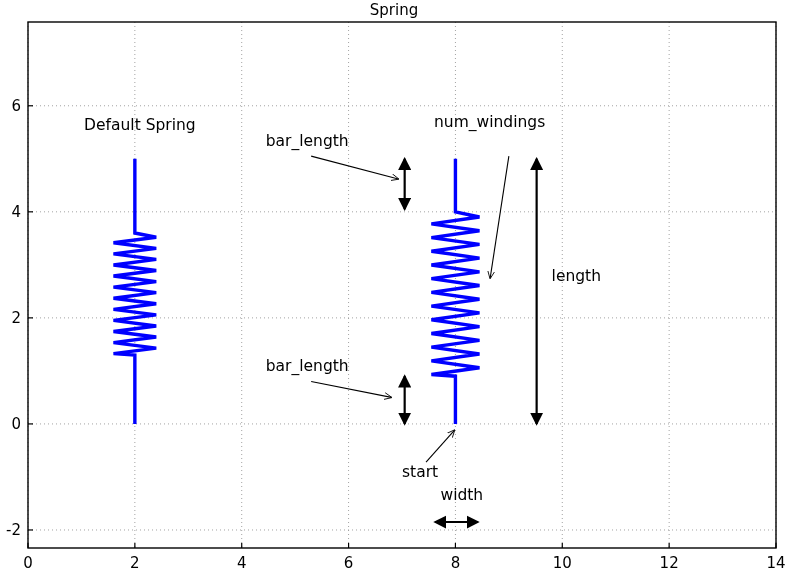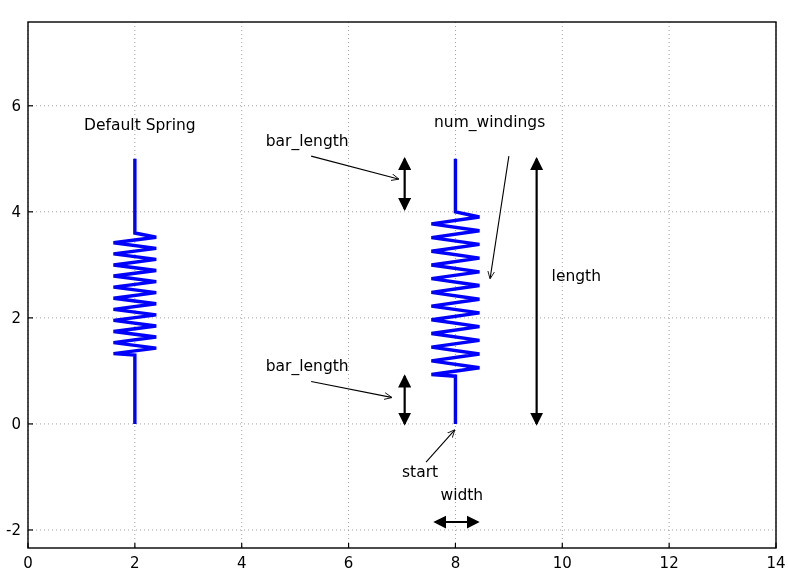--- a/index.html
+++ b/index.html
@@ -7,20 +7,21 @@
   #fig{position:relative;width:788px;height:577px;background:#ffffff;}
   #title{position:absolute;left:0;top:1px;width:788px;text-align:center;font-size:15px;color:#000;}
   svg{position:absolute;left:0;top:0;}
   .ticklbl{font-size:15px;fill:#000;font-family:"DejaVu Sans",sans-serif;}
   .annlbl{font-size:15.5px;fill:#000;font-family:"DejaVu Sans",sans-serif;}
 </style>
 </head>
 <body>
 
 <div id="fig">
+  <div id="title">Spring</div>
   <svg id="plot" width="788" height="577">
       <defs>
         <marker id="thin" viewBox="0 0 10 10" refX="9" refY="5" markerWidth="7" markerHeight="7" orient="auto-start-reverse">
           <path d="M0,0.6 L10,5 L0,9.4" fill="none" stroke="#000" stroke-width="1.1"></path>
         </marker>
         <marker id="fat" viewBox="0 0 10 10" refX="8.6" refY="5" markerWidth="6" markerHeight="6" orient="auto-start-reverse">
           <path d="M0,0 L10,5 L0,10 z" fill="#000"></path>
         </marker>
       </defs>
       <line x1="28" y1="22" x2="28" y2="548" stroke="#999" stroke-width="0.9" stroke-dasharray="1,3"></line>

